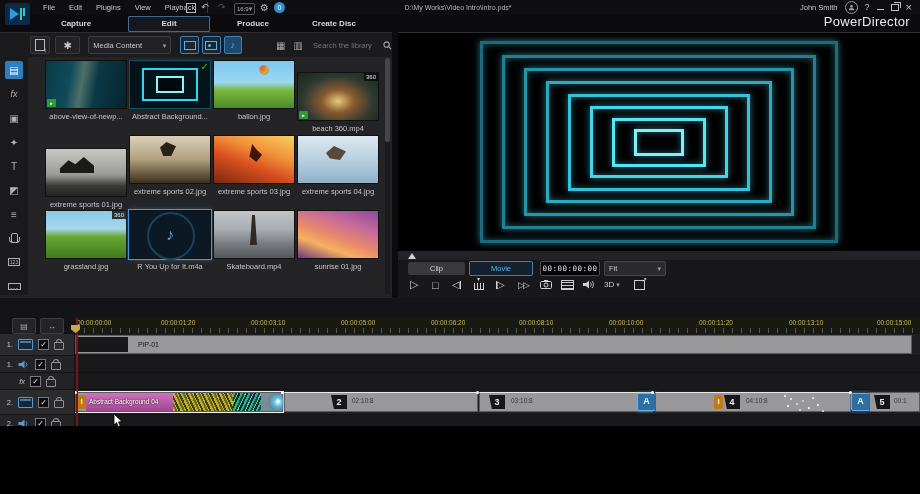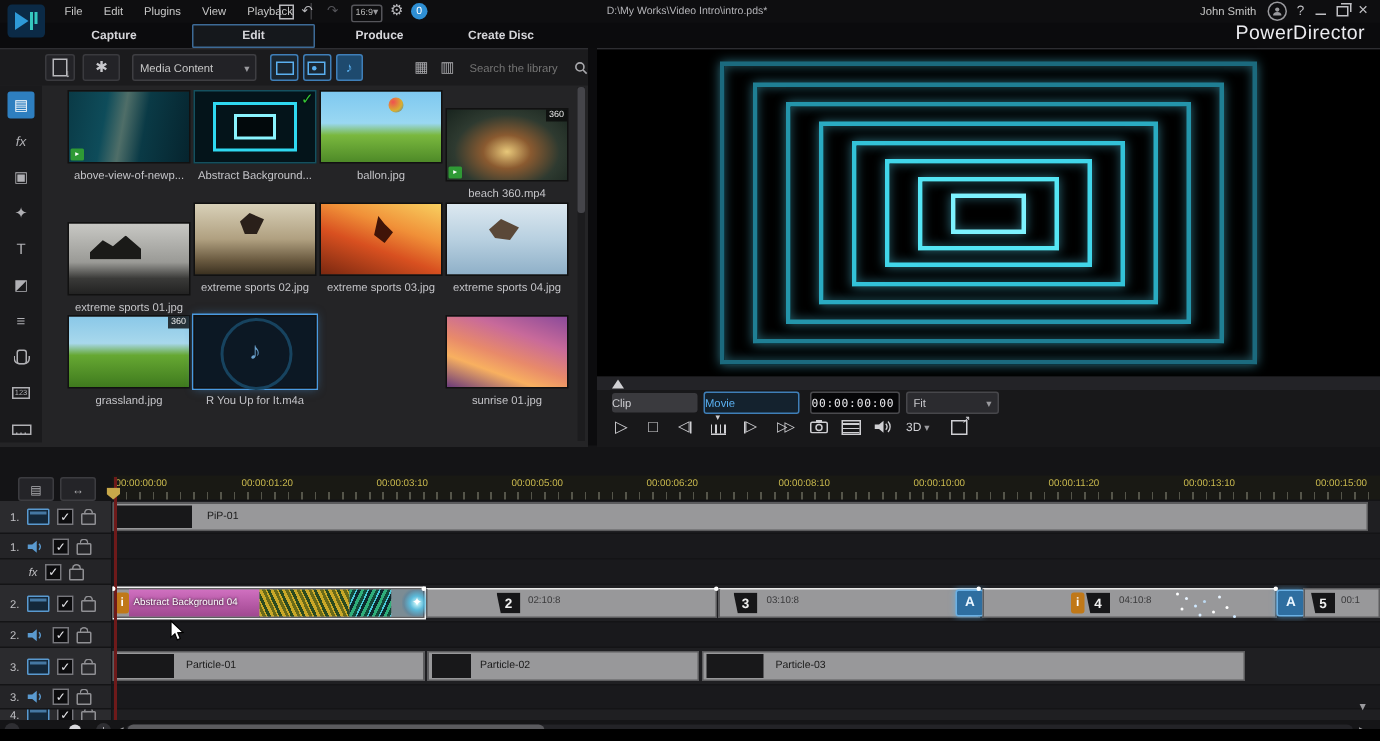--- a/index.html
+++ b/index.html
@@ -1,16 +1,16 @@
 <!DOCTYPE html>
 <html><head>
 <meta charset="utf-8">
 <style>
   html,body{margin:0;padding:0;background:#000;}
-  #root{position:relative;width:920px;height:486px;background:#141416;overflow:hidden;
+  #root{position:relative;width:920px;height:426px;background:#141416;overflow:hidden;
         font-family:"Liberation Sans","DejaVu Sans",sans-serif;color:#cccccc;font-size:8px;}
   .a{position:absolute;}
   .row{display:flex;align-items:center;}
   
   #menubar{left:0;top:0;width:920px;height:15px;background:#0e0e10;}
   .menu-item{font-size:7.5px;color:#c8c8c8;padding:0 7px;line-height:15px;cursor:default;}
   #logo{left:5px;top:3px;width:25px;height:22px;background:#0b2a46;border-radius:3px;
         display:flex;align-items:center;justify-content:center;z-index:30;}
   #logo .tri{width:0;height:0;border-left:9px solid #2e9ad8;border-top:6px solid transparent;border-bottom:6px solid transparent;}
   #logo .bars{display:flex;gap:1px;margin-left:1px;}
@@ -108,21 +108,21 @@
   .t12{background:linear-gradient(200deg,#8a4a9a 0%,#c86a9a 30%,#e88a6a 55%,#f8b060 72%,#6a3a7a 100%);}
   .vscroll{background:#1c1c1e;}
   .vthumb{background:#45454a;border-radius:2px;}
   
   #preview-panel{left:398px;top:32px;width:522px;height:265px;background:#18181a;border-top:1px solid #2e2e32;}
   #stage{left:398px;top:33px;width:522px;height:218px;background:#000;display:flex;align-items:center;justify-content:center;}
   .sq{display:flex;align-items:center;justify-content:center;
       box-shadow:0 0 7px rgba(90,220,250,.5), inset 0 0 7px rgba(90,220,250,.4);}
   #seekrow{left:398px;top:251px;width:522px;height:9px;background:#232327;}
   .seek-tri{width:0;height:0;border-left:4px solid transparent;border-right:4px solid transparent;border-bottom:6px solid #d0d0d4;}
-  .pvbtn{position:absolute;height:13px;line-height:13px;text-align:left;font-size:7.5px;border-radius:2px;}
+  .pvbtn{position:absolute;height:13px;line-height:13px;text-align:center;font-size:7.5px;border-radius:2px;}
   #btn-clip{background:#3a3a3e;color:#d0d0d4;}
   #btn-movie{background:#14222e;border:1px solid #3f7fb8;color:#5ab0f0;}
   #timecode{background:#060608;border:1px solid #4a4a4e;color:#e8e8ec;font-family:"DejaVu Sans Mono",monospace;font-size:7.5px;letter-spacing:.5px;}
   #fit-dd{background:#2b2b2f;border:1px solid #47474b;color:#c8c8cc;display:flex;align-items:center;justify-content:space-between;padding:0 4px;}
   .pico{position:absolute;top:277px;height:15px;display:flex;align-items:center;color:#cfcfd3;font-size:11px;}
   .g-play::before{content:"▷";}
   .g-stop::before{content:"□";}
   .g-ff::before{content:"▷▷";letter-spacing:-2px;font-size:9px;}
   .fbar{width:1px;height:8px;background:#cfcfd3;}
   .g-ruler{width:10px;height:6px;border-bottom:1px solid #cfcfd3;background:repeating-linear-gradient(90deg,#cfcfd3 0 1px,transparent 1px 3px);position:relative;margin-top:3px;}
@@ -338,20 +338,24 @@
         <span class="b360">360</span>
       </div>
     <div class="mlabel">grassland.jpg</div>
   </div>
   <div class="a mitem" style="left:128px;top:210px">
     <div class="mthumb t10 sel-audio">
         <span class="note">♪</span>
       </div>
     <div class="mlabel">R You Up for It.m4a</div>
   </div>
+  <div class="a mitem" style="left:212px;top:210px">
+    <div class="mthumb t11"></div>
+    <div class="mlabel">Skateboard.mp4</div>
+  </div>
   <div class="a mitem" style="left:296px;top:210px">
     <div class="mthumb t12"></div>
     <div class="mlabel">sunrise 01.jpg</div>
   </div>
   <div class="a vscroll" style="left:385px;top:58px;width:5px;height:236px">
     <div class="vthumb" style="width:5px;height:84px"></div>
   </div>
   <div class="a" style="left:392px;top:32px;width:6px;height:265px;background:#0c0c0e"></div>
 
   <div id="preview-panel" class="a"></div>

